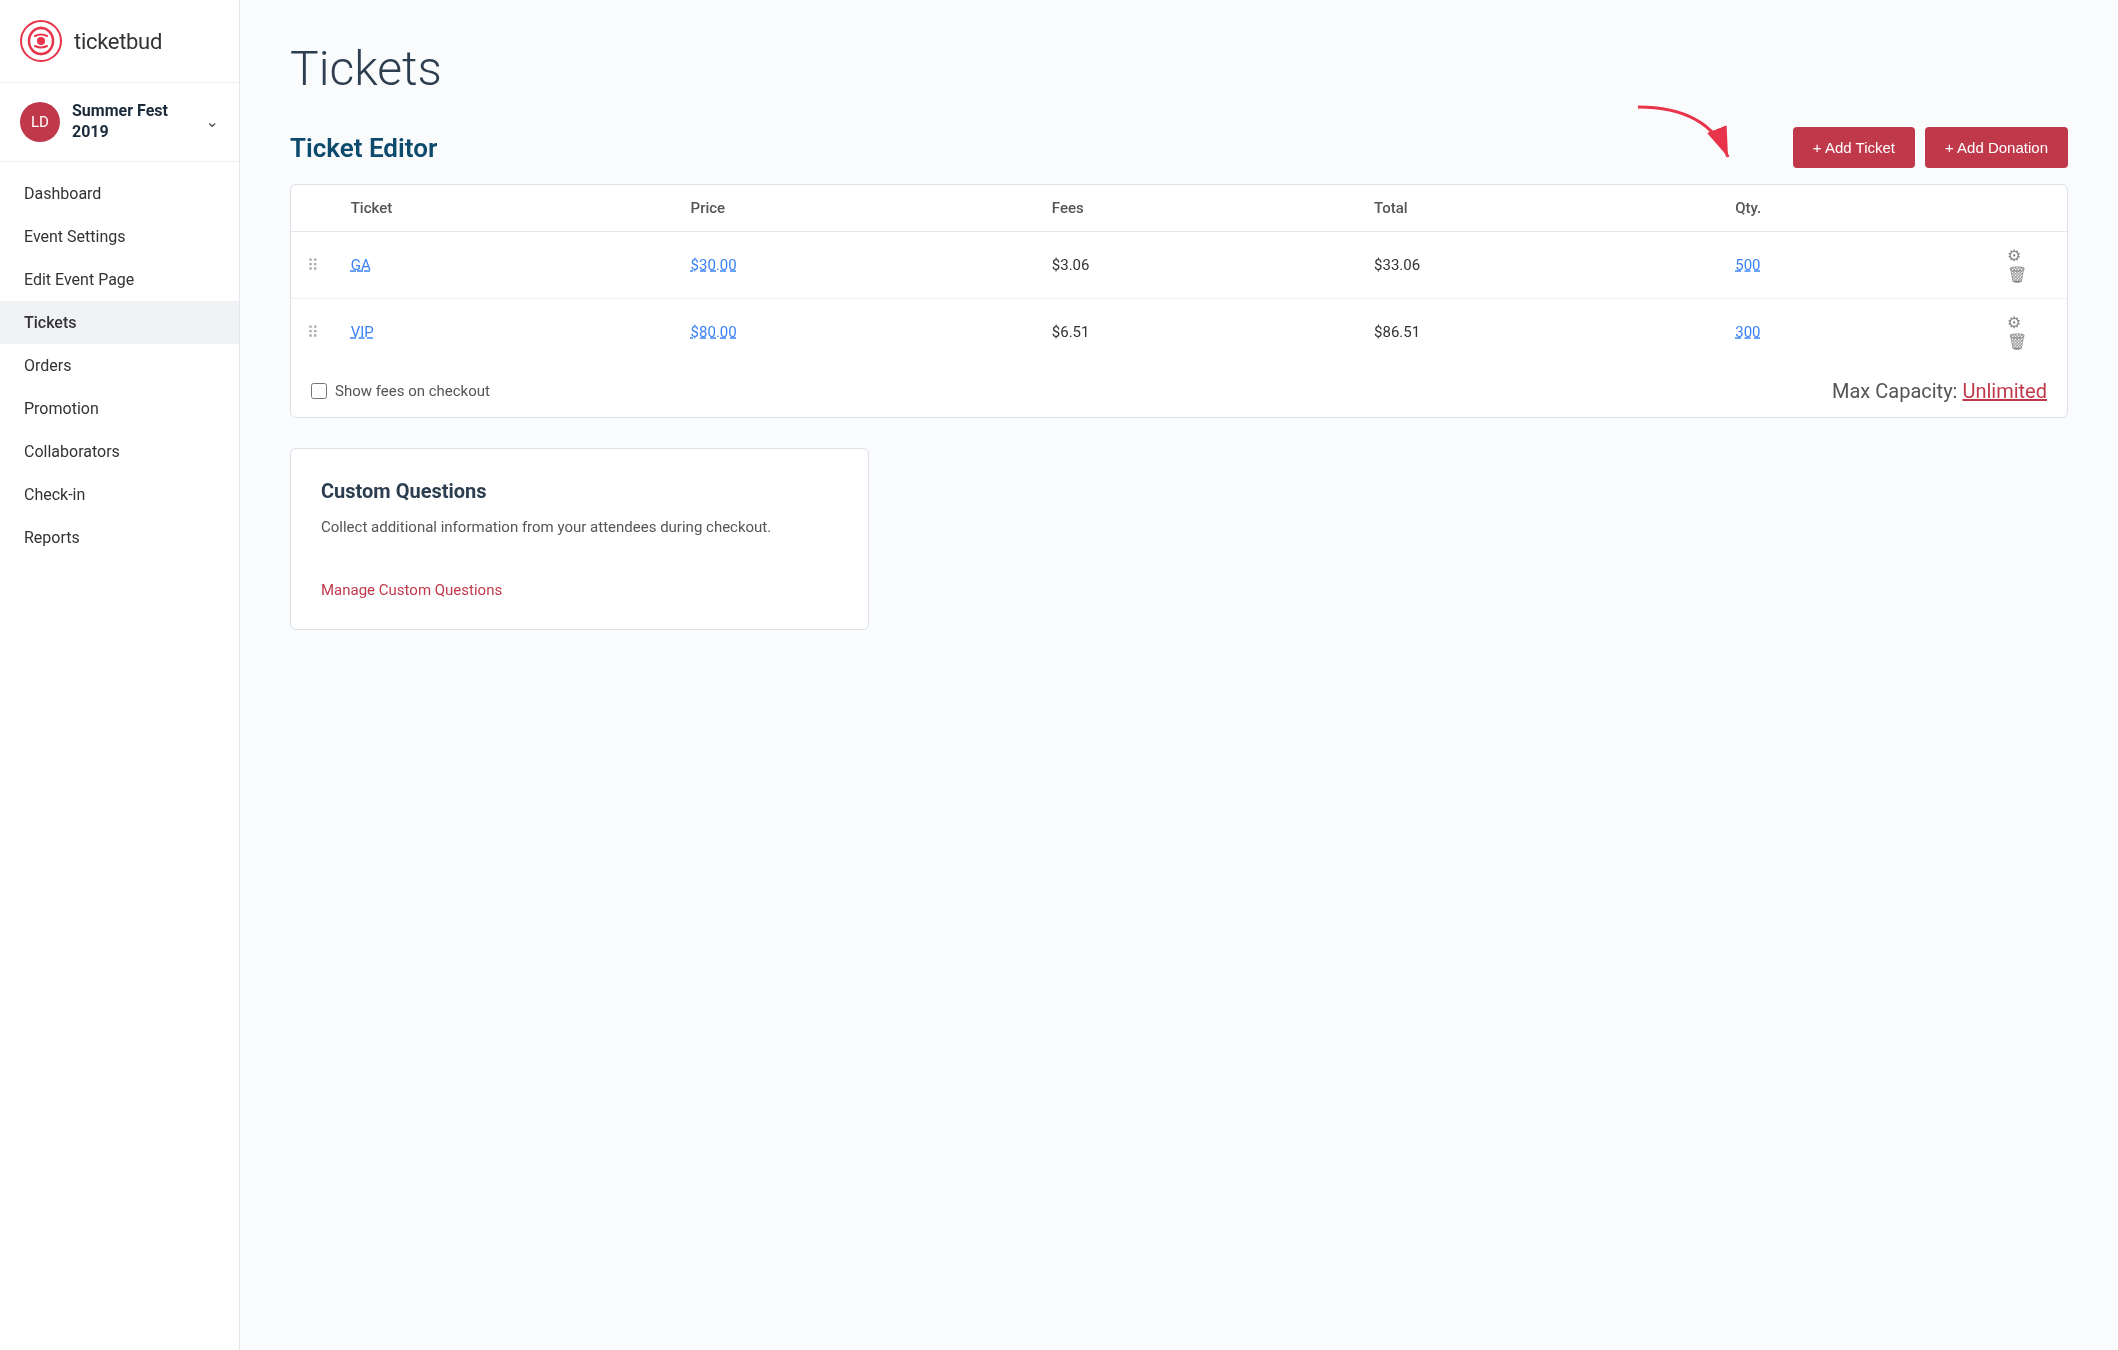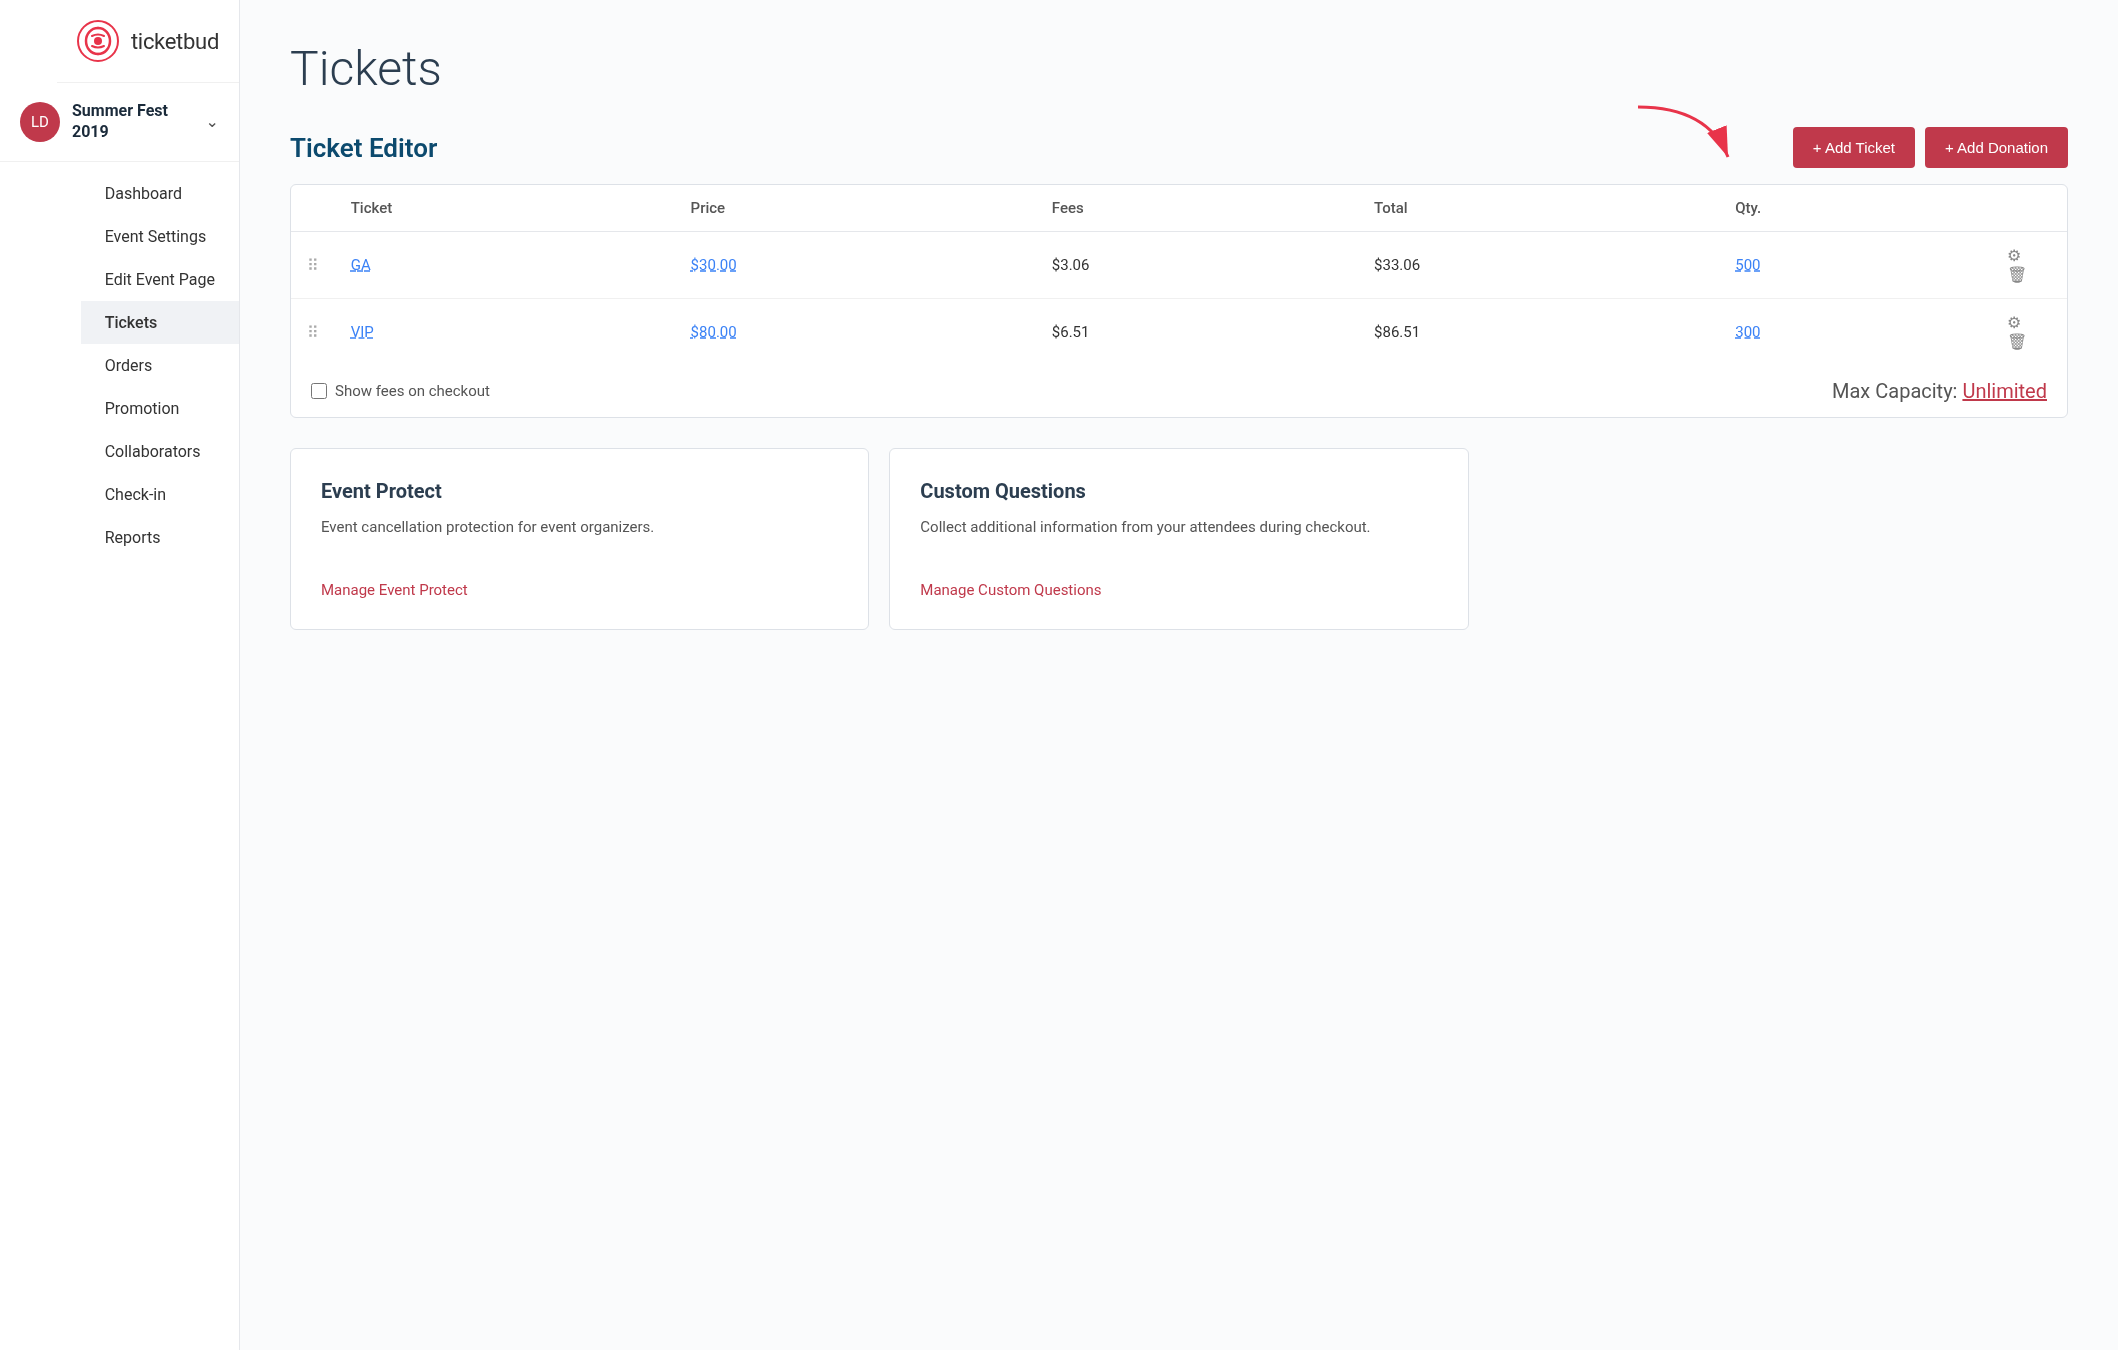--- a/index.html
+++ b/index.html
@@ -8,21 +8,20 @@
     
     .sidebar {
       width: 240px;
       min-width: 240px;
       background: #fff;
       border-right: 1px solid #e5e7eb;
       display: flex;
       flex-direction: column;
       height: 100vh;
       overflow-y: auto;
-      align-items: flex-end;
     }
     .sidebar-logo {
       display: flex;
       align-items: center;
       padding: 20px 20px;
       gap: 12px;
       border-bottom: 1px solid #f0f0f0;
     }
     .logo-icon {
       width: 42px;
@@ -381,23 +380,18 @@
         <div class="max-capacity">
           <span>Max Capacity:</span>
           <span class="unlimited-link">Unlimited</span>
         </div>
       </div>
     </div>
   </div>
 
   <div class="info-cards">
     <div class="info-card">
-      <h3 class="card-title">Event Protect</h3>
-      <p class="card-description">Event cancellation protection for event organizers.</p>
-      <a class="card-link">Manage Event Protect</a>
-    </div>
-    <div class="info-card">
       <h3 class="card-title">Custom Questions</h3>
       <p class="card-description">Collect additional information from your attendees during checkout.</p>
       <a class="card-link">Manage Custom Questions</a>
     </div>
   </div>
 </div>
 
 </body></html>

